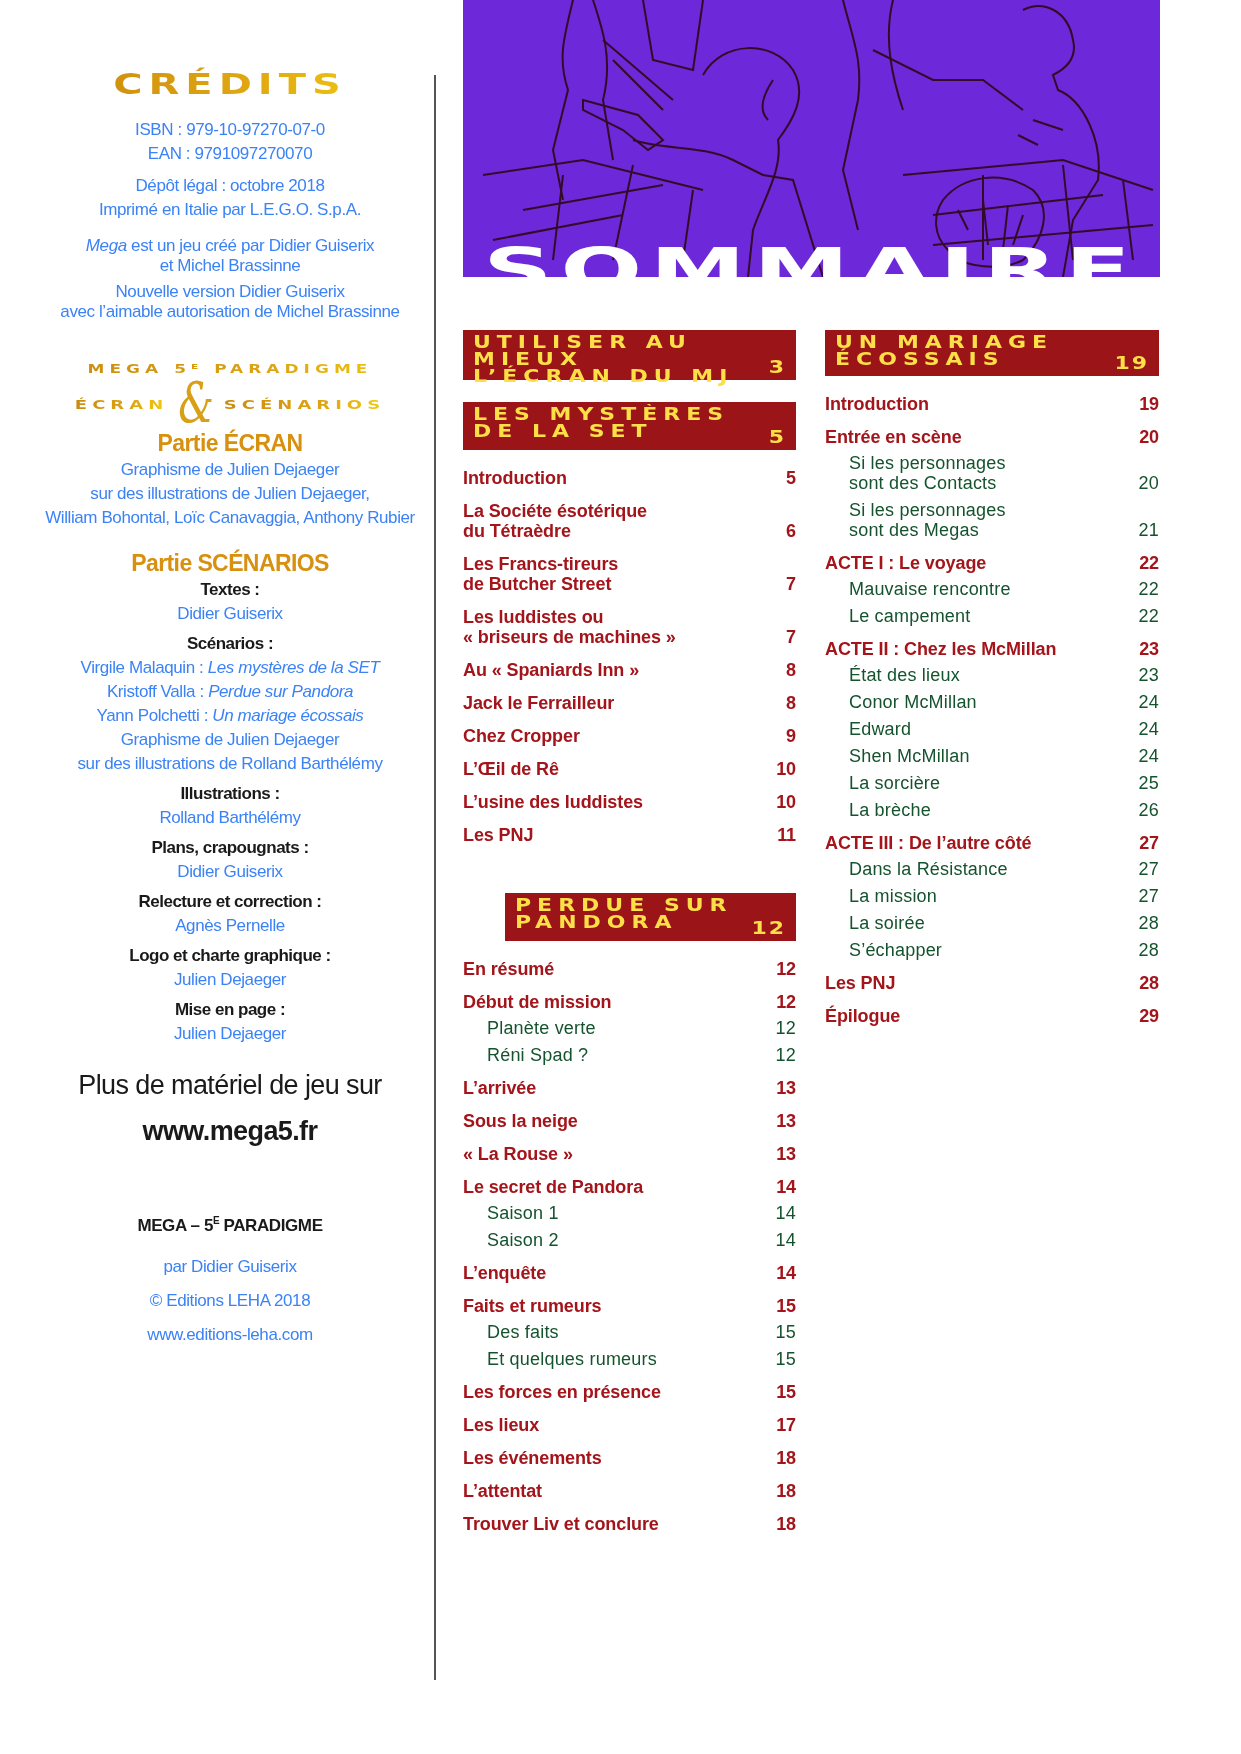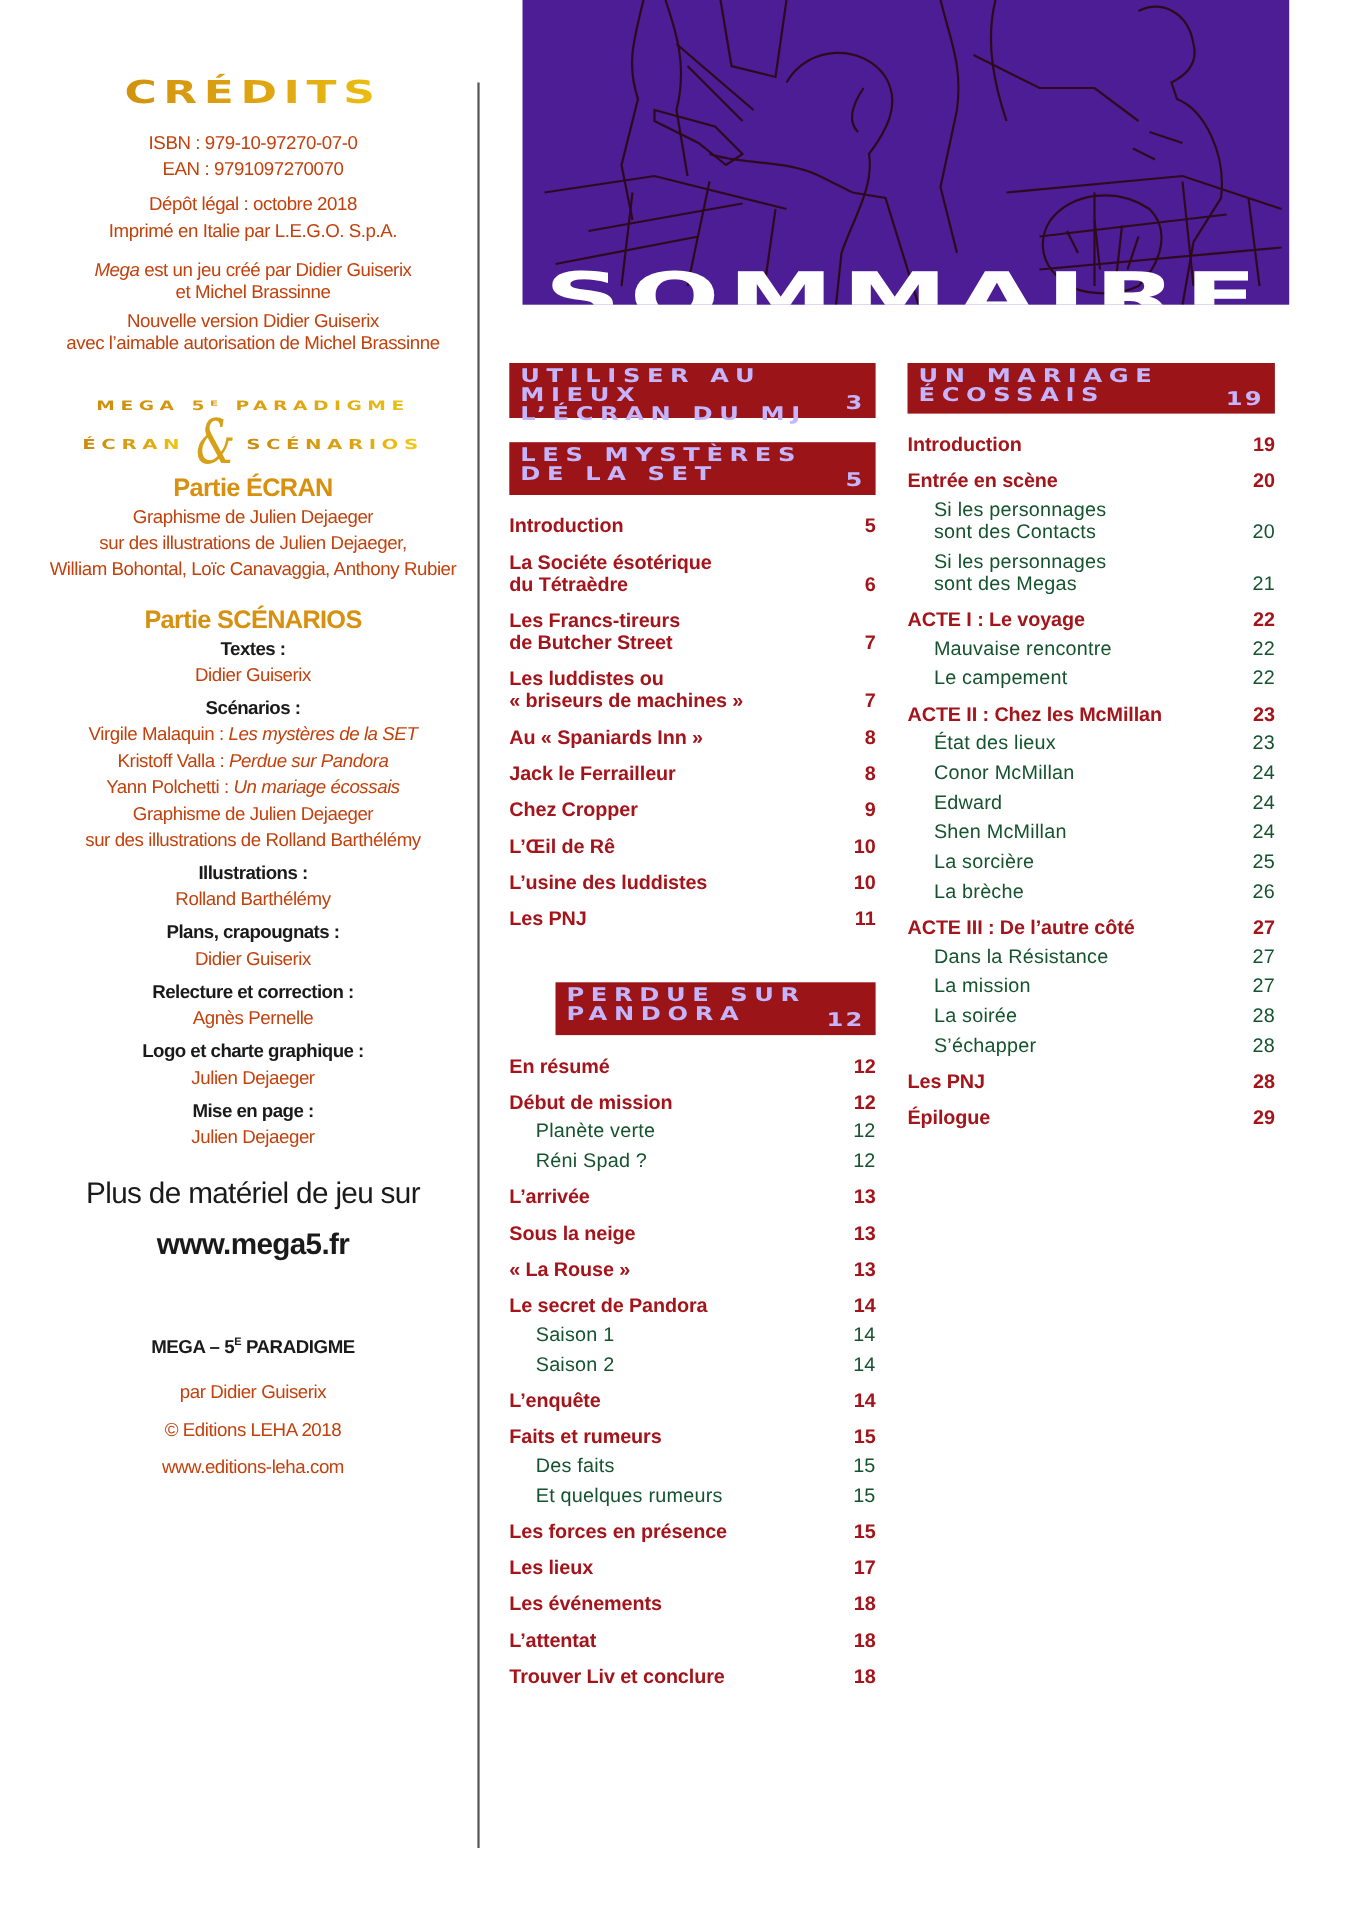--- a/index.html
+++ b/index.html
@@ -7,21 +7,21 @@
 
   
   .credits { position: absolute; left: 40px; top: 60px; width: 380px; text-align: center; }
   .credits-title {
     font-family: "DejaVu Sans", sans-serif; font-weight: 900; font-size: 40px; letter-spacing: 6px;
     background: linear-gradient(90deg, #c9870c 0%, #e0a712 55%, #f5d00f 100%);
     -webkit-background-clip: text; background-clip: text; color: transparent;
     transform: scaleY(0.72); margin: 0 0 10px 0; line-height: 48px;
   }
   .cond { font-family: "Liberation Sans Narrow", "Liberation Sans", sans-serif; font-stretch: condensed; }
-  .c-line { font-size: 17px; line-height: 24px; color: #c2410c; letter-spacing: -0.4px; }
+  .c-line { font-size: 17px; line-height: 24px; color: #3b82f6; letter-spacing: -0.4px; }
   .c-gap { height: 8px; }
   .c-gap-lg { height: 14px; }
   .italic { font-style: italic; }
   .logo-line {
     font-family: "DejaVu Sans", sans-serif; font-weight: 900; letter-spacing: 5px;
     background: linear-gradient(90deg, #c98a0e 0%, #dca414 60%, #f3cc10 100%);
     -webkit-background-clip: text; background-clip: text; color: transparent;
     transform: scaleY(0.7);
   }
   .logo-1 { font-size: 17px; line-height: 26px; margin-top: 34px; }
@@ -30,34 +30,34 @@
   .part-title { color: #d7900f; font-weight: 700; font-size: 23px; line-height: 30px; letter-spacing: -0.6px; margin-top: 22px; }
   .c-label { font-weight: 700; font-size: 17px; line-height: 24px; letter-spacing: -0.5px; margin-top: 6px; }
   .more { font-size: 27px; line-height: 34px; letter-spacing: -0.6px; margin-top: 22px; }
   .site { font-size: 27px; line-height: 34px; font-weight: 700; letter-spacing: -0.6px; margin-top: 12px; }
   .mega5 { font-weight: 700; font-size: 17px; line-height: 22px; margin-top: 62px; letter-spacing: -0.4px; }
   .mega5 sup { font-size: 10px; }
 
   .divider { position: absolute; left: 434px; top: 75px; width: 2px; height: 1605px; background: #555555; }
 
   
-  .hero { position: absolute; left: 463px; top: 0; width: 697px; height: 277px; background: #4c1d95; overflow: hidden; margin-left: 12px; }
+  .hero { position: absolute; left: 463px; top: 0; width: 697px; height: 277px; background: #6d28d9; overflow: hidden; }
   .hero svg { position: absolute; left: 0; top: 0; }
   .hero-title {
     position: absolute; left: 18px; bottom: -22px; width: 660px; text-align: center;
     font-family: "DejaVu Sans", sans-serif; font-weight: 900; font-size: 96px; letter-spacing: 8px;
     color: #ffffff; transform: scaleY(0.62); transform-origin: bottom; line-height: 96px;
   }
 
   
   .toc-col { position: absolute; width: 333px; }
   .col-a { left: 463px; top: 330px; }
   .col-b { left: 825px; top: 330px; width: 334px; }
   .sec-head {
-    background: #9b1418; color: #c4b5fd; position: relative;
+    background: #9b1418; color: #fde047; position: relative;
     font-family: "DejaVu Sans", sans-serif; font-weight: 900; font-size: 22px; letter-spacing: 6px;
     padding: 4px 10px 2px 10px; line-height: 22px;
   }
   .sec-head .t { display: block; transform: scaleY(0.78); transform-origin: top left; white-space: pre-line; }
   .sec-head .p { position: absolute; right: 10px; bottom: 4px; letter-spacing: 2px; transform: scaleY(0.78); transform-origin: bottom right; }
   .entries { margin-top: 18px; }
   .entry { display: flex; justify-content: space-between; align-items: flex-end; }
   .entry .lbl { white-space: pre-line; }
   .main { color: #a3151b; font-weight: 700; font-size: 18px; line-height: 20px; margin-top: 13px; letter-spacing: -0.1px; }
   .main:first-child { margin-top: 0; }

